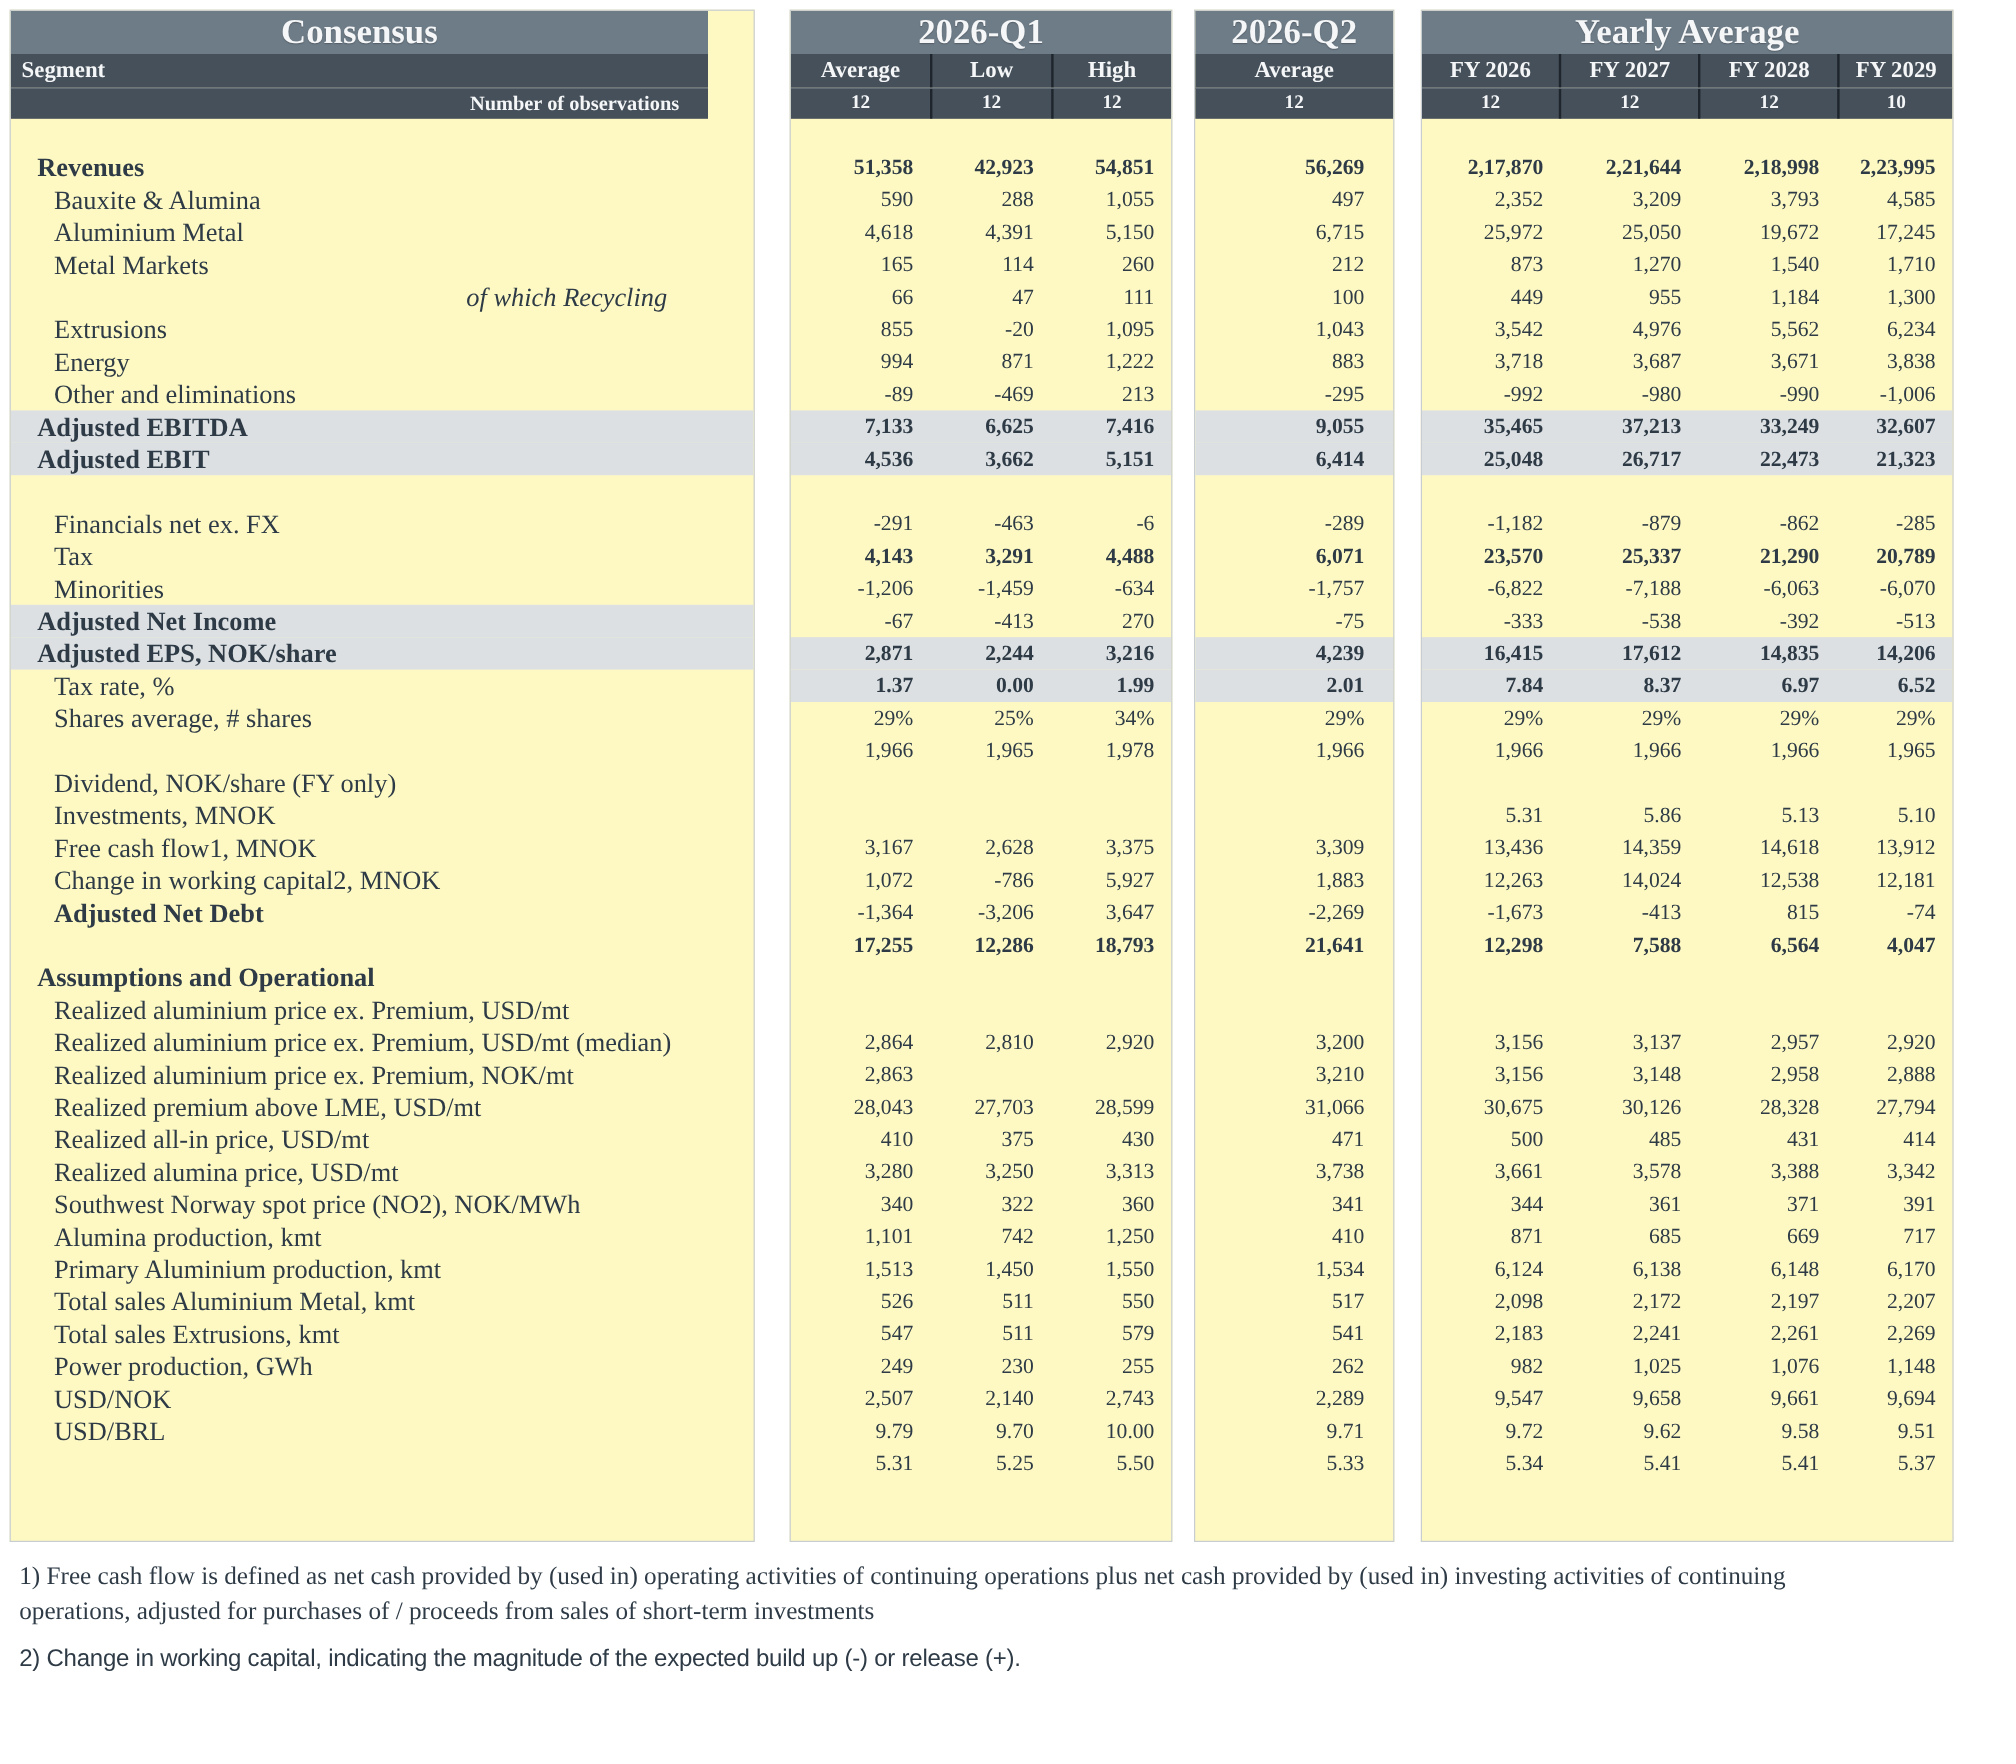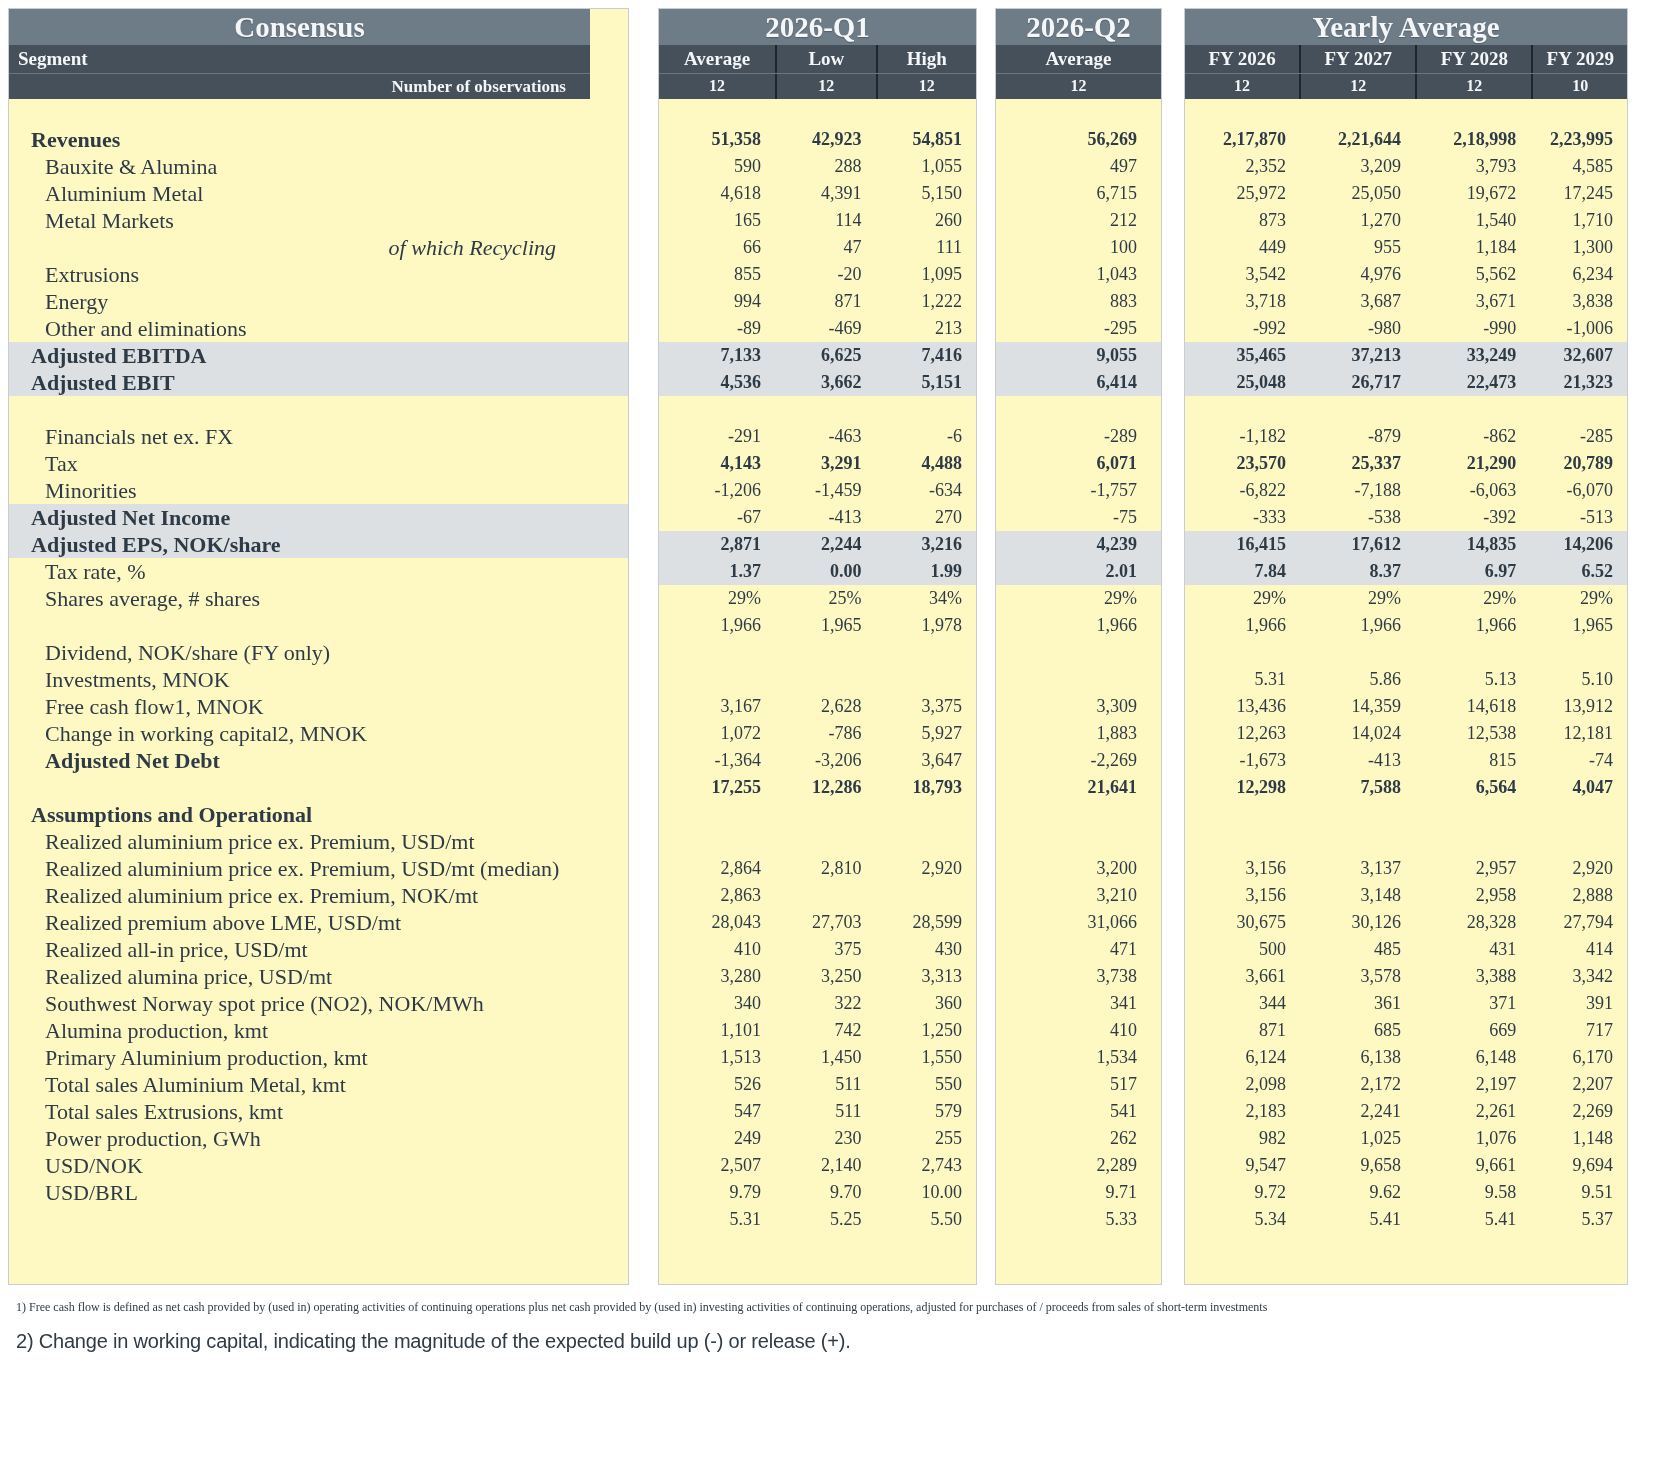--- a/index.html
+++ b/index.html
@@ -52,21 +52,21 @@
   .lbl.bold { font-weight: bold; padding-left: 22px; }
   .lbl.bold-indent { font-weight: bold; padding-left: 36px; }
   .lbl.indent { padding-left: 36px; }
   .lbl.italic { font-style: italic; flex: 1; text-align: right; padding-right: 72px; }
   .cell { flex: 1; text-align: right; padding-right: 14px; font-size: 18px; white-space: nowrap; }
   .q2 .cell { padding-right: 24px; }
   .row.bold .cell { font-weight: bold; }
 
   
   .footnotes { padding: 14px 0 0 8px; max-width: 1500px; }
-  .footnote { font-size: 12px; line-height: 1.38; color:#2e3b46; margin-bottom: 12px; }
+  .footnote { font-size: 21px; line-height: 1.38; color:#2e3b46; margin-bottom: 12px; }
   .footnote.sans {
     font-family: "Liberation Sans", "DejaVu Sans", sans-serif;
     font-size: 20px; letter-spacing: -0.2px; margin-bottom: 0;
   }
 </style>
 </head>
 <body>
 
 <div class="sheet">
   <div class="table-wrap">

